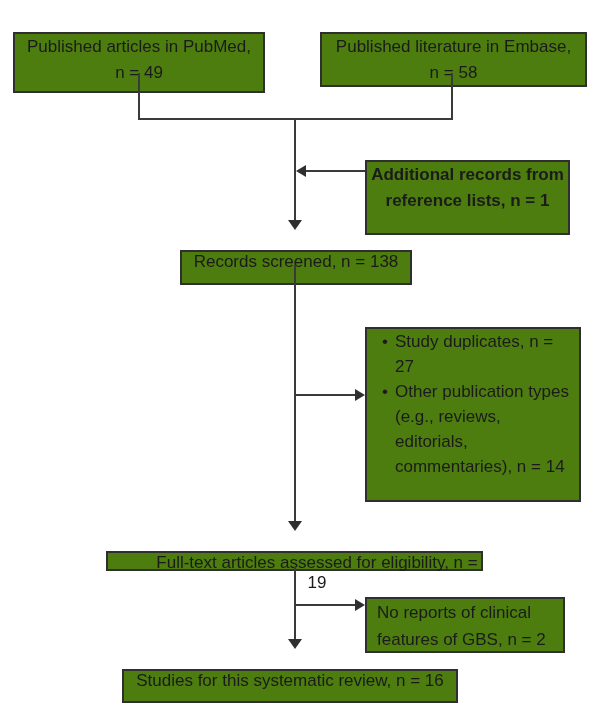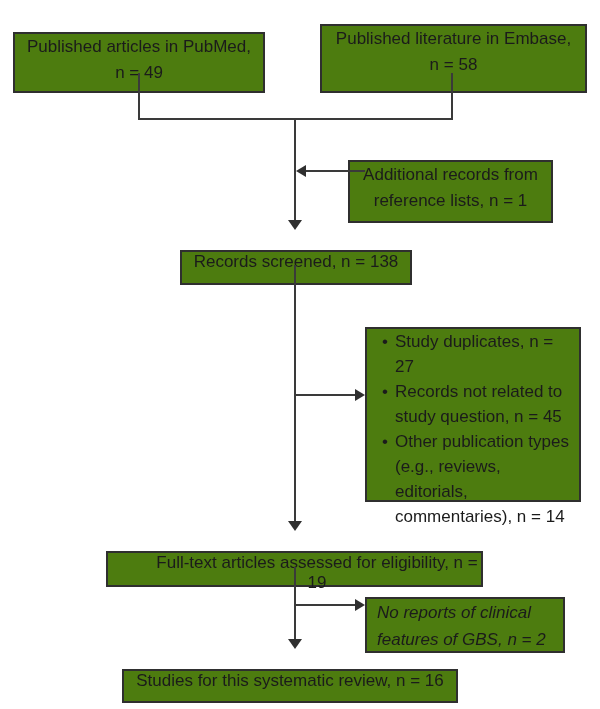--- a/index.html
+++ b/index.html
@@ -84,68 +84,66 @@
 </head>
 <body>
 
 <div class="canvas">
 
   <div class="box" style="left:13px; top:12px; width:252px; height:61px;">
     <span class="box-text">Published articles in PubMed,
 n = 49</span>
   </div>
 
-  <div class="box" style="left:320px; top:4px; width:267px; height:69px;">
+  <div class="box" style="left:320px; top:12px; width:267px; height:55px;">
     <span class="box-text">Published literature in Embase,
 n = 58</span>
   </div>
 
   <div class="line" style="left:138px; top:73px; width:2px; height:46px;"></div>
   <div class="line" style="left:451px; top:73px; width:2px; height:46px;"></div>
   <div class="line" style="left:138px; top:118px; width:315px; height:2px;"></div>
 
   <div class="line" style="left:294px; top:118px; width:2px; height:102px;"></div>
   <div class="arr down" style="left:288px; top:220px;"></div>
 
-  <div class="box" style="left:348px; top:140px; width:205px; height:63px;">
+  <div class="box" style="left:365px; top:140px; width:205px; height:75px;font-weight:bold;">
     <span class="box-text">Additional records from
 reference lists, n = 1</span>
   </div>
   <div class="line" style="left:306px; top:170px; width:59px; height:2px;"></div>
   <div class="arr left" style="left:296px; top:165px;"></div>
 
   <div class="box" style="left:180px; top:230px; width:232px; height:35px;">
     <span class="box-text single">Records screened, n = 138</span>
   </div>
 
   <div class="line" style="left:294px; top:265px; width:2px; height:256px;"></div>
   <div class="arr down" style="left:288px; top:521px;"></div>
 
   <div class="box" style="left:365px; top:307px; width:216px; height:175px; padding:0 8px 12px 15px;">
     <ul class="bullets">
       <li>Study duplicates, n = 27</li>
-      <li>Records not related to
-study question, n = 45</li>
       <li>Other publication types
 (e.g., reviews, editorials,
 commentaries), n = 14</li>
     </ul>
   </div>
   <div class="line" style="left:295px; top:394px; width:60px; height:2px;"></div>
   <div class="arr right" style="left:355px; top:389px;"></div>
 
-  <div class="box" style="left:106px; top:531px; width:377px; height:36px;padding-left:45px;">
+  <div class="box" style="left:106px; top:531px; width:377px; height:20px;padding-left:45px;">
     <span class="box-text single">Full-text articles assessed for eligibility, n = 19</span>
   </div>
 
   <div class="line" style="left:294px; top:567px; width:2px; height:72px;"></div>
   <div class="arr down" style="left:288px; top:639px;"></div>
 
   <div class="box" style="left:365px; top:577px; width:200px; height:56px; padding:0 6px 0 10px; justify-content:flex-start;">
-    <span class="box-text left" style="line-height:27px;font-style:italic;">No reports of clinical
+    <span class="box-text left" style="line-height:27px;">No reports of clinical
 features of GBS, n = 2</span>
   </div>
   <div class="line" style="left:295px; top:604px; width:60px; height:2px;"></div>
   <div class="arr right" style="left:355px; top:599px;"></div>
 
   <div class="box" style="left:122px; top:649px; width:336px; height:34px;">
     <span class="box-text single">Studies for this systematic review, n = 16</span>
   </div>
 
 </div>

